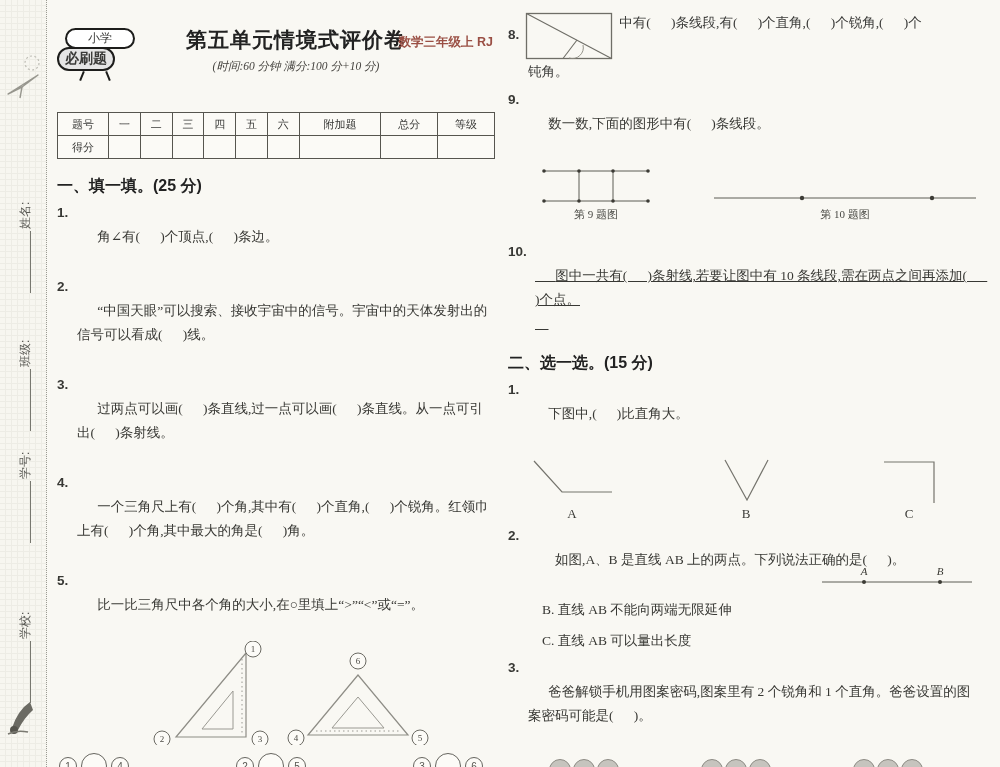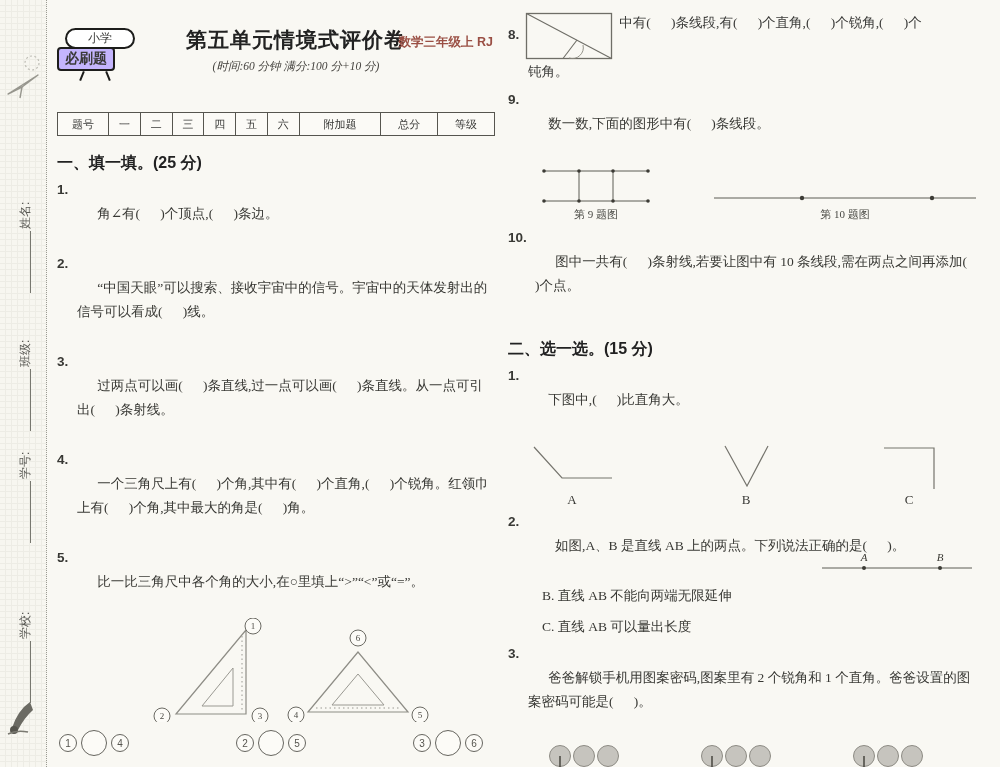--- a/index.html
+++ b/index.html
@@ -20,21 +20,21 @@
   
   .col{position:absolute;top:12px;}
   #colL{left:57px;width:438px;}
   #colR{left:508px;width:468px;}
 
   
   .hdr{position:relative;height:76px;}
   .logo{position:absolute;left:0;top:2px;width:104px;font-family:"Liberation Sans","DejaVu Sans",sans-serif;}
   .logo-top{display:inline-block;margin-left:8px;border:2px solid #1d1d1b;border-radius:12px;background:#fff;
     padding:0 21px;font-size:12px;font-weight:normal;position:relative;z-index:2;}
-  .logo-bottom{display:inline-block;border:2px solid #1d1d1b;border-radius:4px;background:#c4b5fd;
+  .logo-bottom{display:inline-block;border:2px solid #1d1d1b;border-radius:12px;background:#e5e5e5;
     padding:1px 6px;font-size:14px;font-weight:bold;margin-top:-5px;}
   .logo-legs{width:40px;height:10px;margin-left:18px;position:relative;}
   .logo-legs:before,.logo-legs:after{content:"";position:absolute;top:0;width:2px;height:10px;background:#1d1d1b;}
   .logo-legs:before{left:6px;transform:rotate(22deg);}
   .logo-legs:after{right:6px;transform:rotate(-22deg);}
   .edition{position:absolute;right:2px;top:8px;font-family:"Liberation Sans","DejaVu Sans",sans-serif;
     font-size:12.5px;font-weight:bold;color:#9a4f44;}
   .title{text-align:center;margin:14px 0 0 40px;font-family:"Liberation Sans","DejaVu Sans",sans-serif;
     font-size:21px;font-weight:bold;color:#222;letter-spacing:1px;}
   .subtitle{text-align:center;margin:5px 0 0 40px;font-size:11.5px;font-style:italic;color:#44423e;}
@@ -135,20 +135,32 @@
         <td class="lbl">题号</td>
         <td>一</td>
         <td>二</td>
         <td>三</td>
         <td>四</td>
         <td>五</td>
         <td>六</td>
         <td>附加题</td>
         <td>总分</td>
         <td>等级</td>
+      </tr>
+      <tr>
+        <td class="lbl">得分</td>
+        <td></td>
+            <td></td>
+        <td></td>
+            <td></td>
+        <td></td>
+            <td></td>
+        <td></td>
+            <td></td>
+        <td></td>
       </tr>
     </tbody>
       </table>
 
     <div class="sec-h">一、填一填。(25 分)</div>
 
     <div class="q">
       <span class="no">1.</span><span>角∠有(      )个顶点,(      )条边。</span>
     </div>
     <div class="q">
@@ -251,21 +263,21 @@
           <svg width="262" height="16" viewBox="0 0 262 16">
             <line x1="0" y1="8" x2="262" y2="8" stroke="#5d5c55" stroke-width="1"></line>
             <circle cx="88" cy="8" r="2.2" fill="#3c3b35"></circle>
               <circle cx="218" cy="8" r="2.2" fill="#3c3b35"></circle>
           </svg>
         </div>
         <div class="cap">第 10 题图</div>
       </div>
     </div>
 
-    <div class="q wide" style="margin-top:4px;">
+    <div class="q wide" style="margin-top:18px;text-decoration:underline;">
       <span class="no">10.</span><span>图中一共有(      )条射线,若要让图中有 10 条线段,需在两点之间再添加(      )个点。</span>
     </div>
 
     <div class="sec-h">二、选一选。(15 分)</div>
 
     <div class="q">
       <span class="no">1.</span><span>下图中,(      )比直角大。</span>
     </div>
     <div class="angle-row">
       <div class="angle-item">

